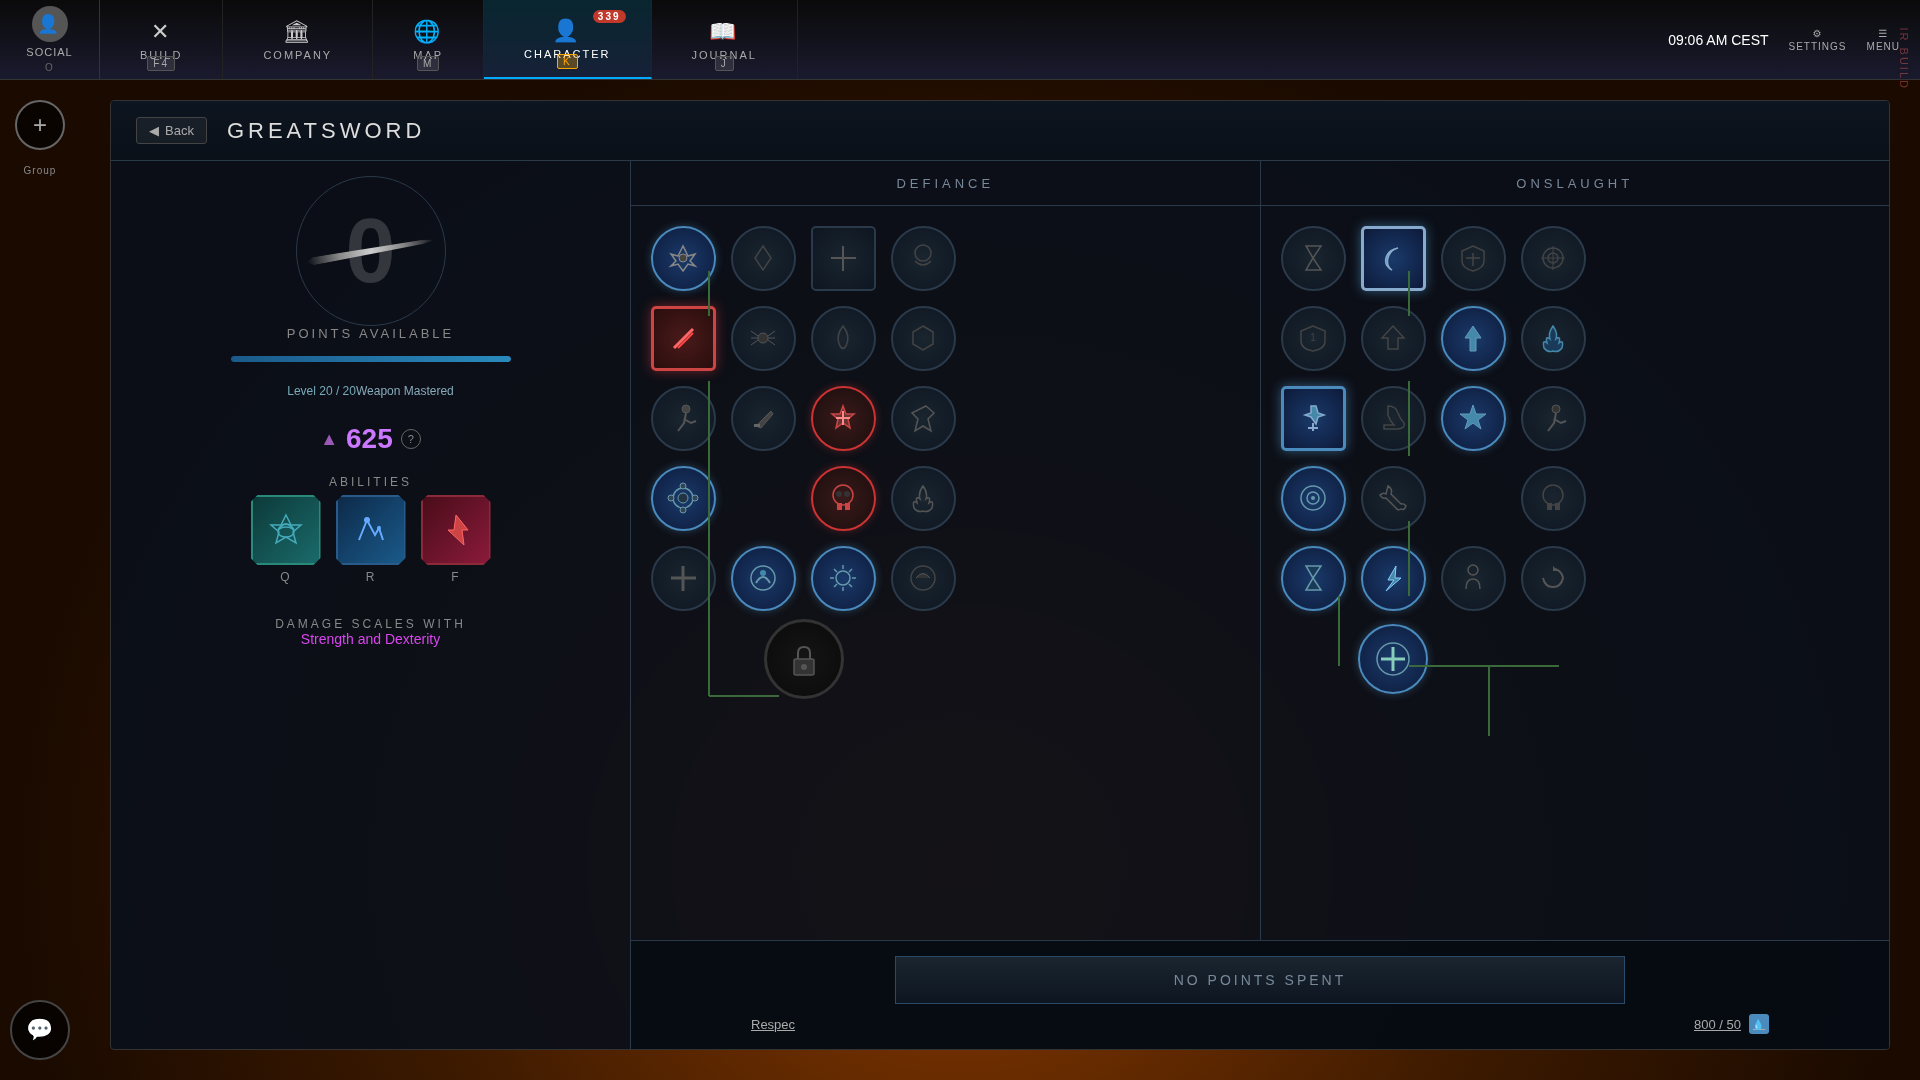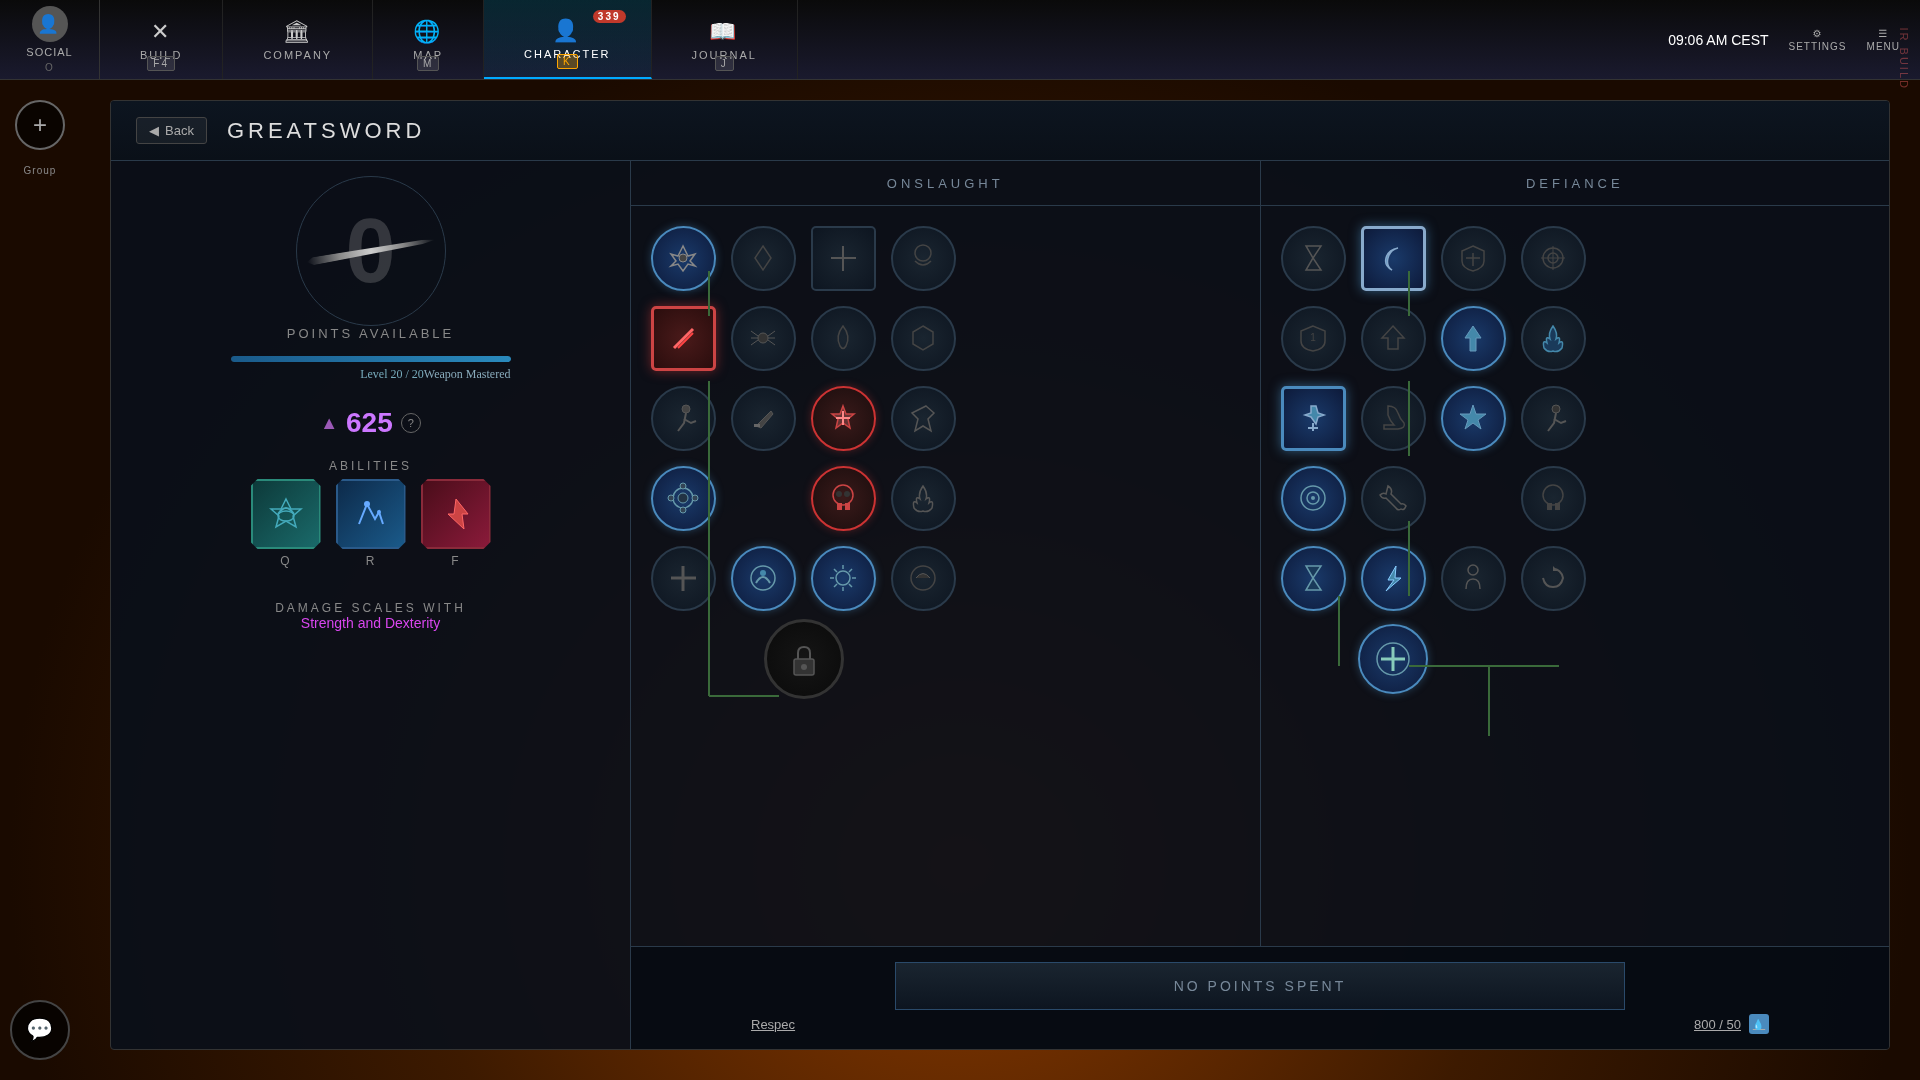--- a/index.html
+++ b/index.html
@@ -308,23 +308,22 @@
     }
 
     .progress-bar-fill {
       height: 100%;
       background: linear-gradient(90deg, #1a5a8a, #2a8abd);
       border-radius: 3px;
     }
 
     .progress-labels {
       display: flex;
-      justify-content: flex-end;
-      margin-top: 5px;
-      font-family: Liberation Serif, serif;
+      justify-content: center;
+      margin-top: 22px;
     }
 
     .progress-level {
       color: #7ab;
       font-size: 12px;
     }
 
     .progress-mastered {
       color: #8ab;
       font-size: 12px;
@@ -513,21 +512,21 @@
       border: none;
       pointer-events: none;
     }
 
     
     .bottom-area {
       border-top: 1px solid #2a3a4a;
       padding: 15px 20px;
       display: flex;
       flex-direction: column;
-      gap: 4px;
+      gap: 10px;
       background: rgba(5, 10, 18, 0.8);
     }
 
     .no-points-btn {
       background: linear-gradient(180deg, #1a2530 0%, #0d1520 100%);
       border: 1px solid #2a4a6a;
       color: #778899;
       font-size: 14px;
       letter-spacing: 3px;
       padding: 15px 40px;
@@ -783,24 +782,24 @@
       <div class="damage-scales-section">
         <div class="damage-scales-title">DAMAGE SCALES WITH</div>
         <div class="damage-scales-value">Strength and Dexterity</div>
       </div>
     </div>
 
     <div class="skill-panel">
 
       <div class="skill-headers">
         <div class="skill-section-header">
-          <span>ONSLAUGHT</span>
+          <span>DEFIANCE</span>
         </div>
         <div class="skill-section-header">
-          <span>DEFIANCE</span>
+          <span>ONSLAUGHT</span>
         </div>
       </div>
 
       <div class="skill-trees-container">
 
         <div class="onslaught-section">
           <svg class="skill-tree-svg">
 
             <line x1="78" y1="65" x2="78" y2="110" stroke="#3a6a3a" stroke-width="2"></line>
 

